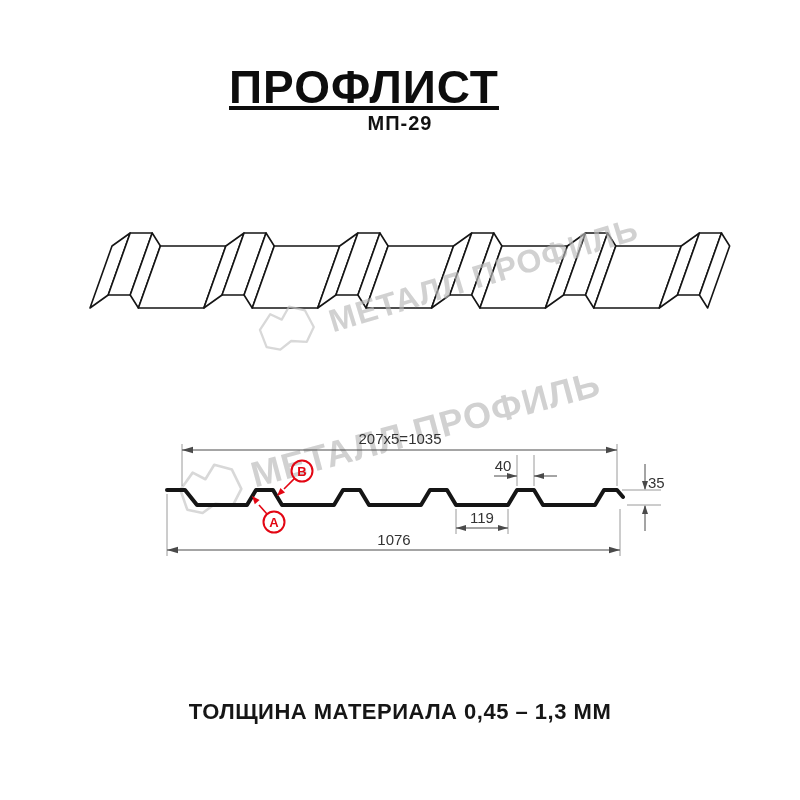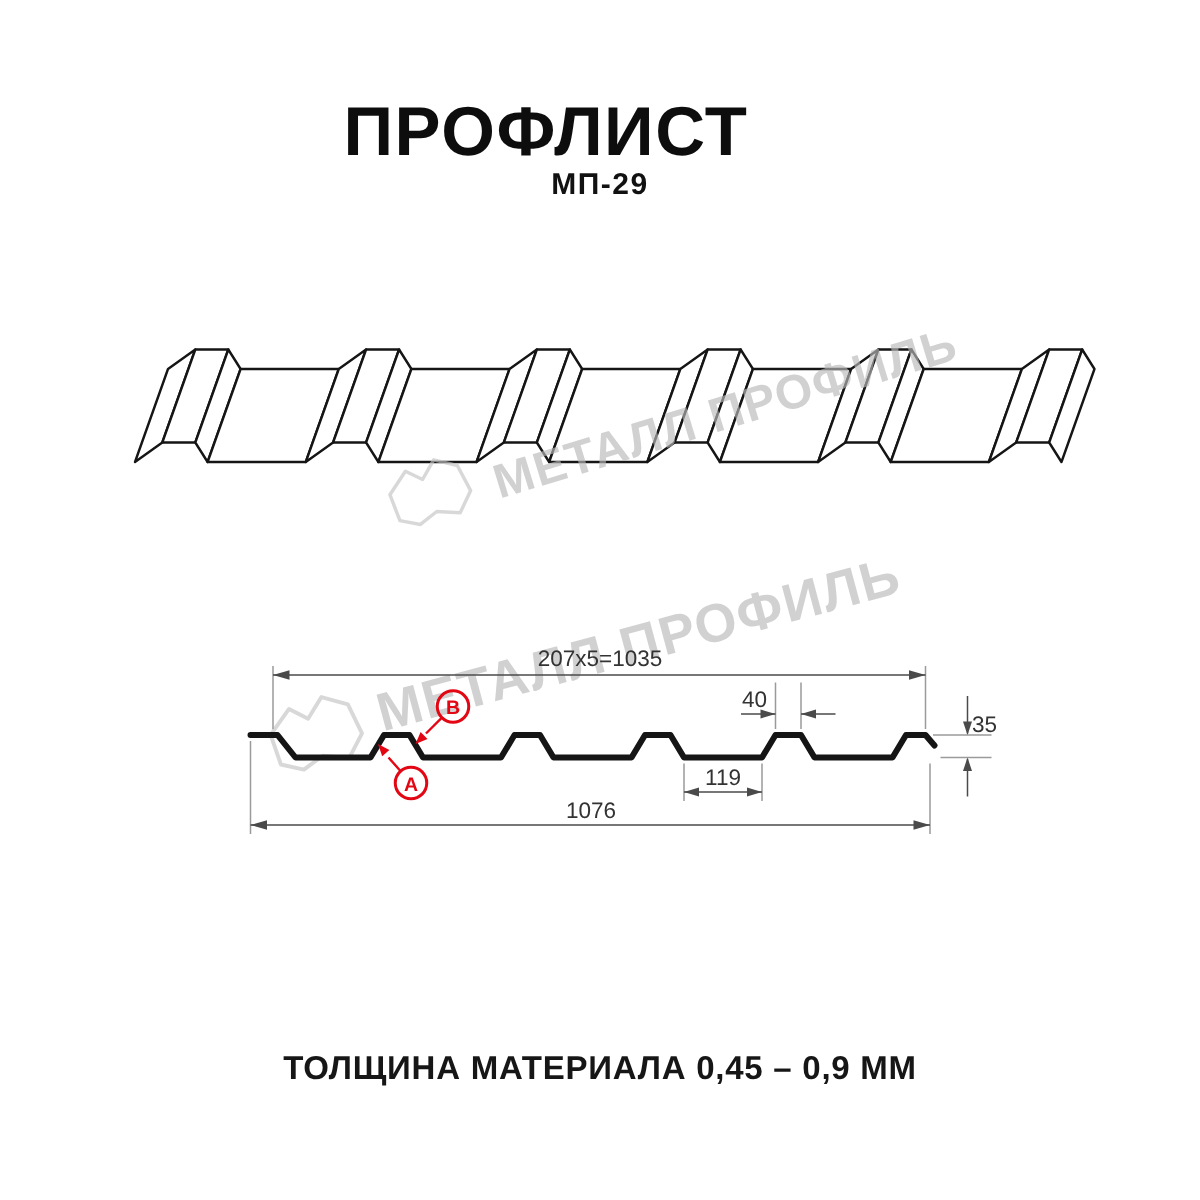--- a/index.html
+++ b/index.html
@@ -1,19 +1,19 @@
 <!DOCTYPE html>
 <html><head>
 <meta charset="utf-8">
 <style>
   html,body{margin:0;padding:0;background:#ffffff;}
   #page{position:relative;width:800px;height:800px;background:#fff;overflow:hidden;
         font-family:"Liberation Sans",sans-serif;}
   .title{position:absolute;top:60px;left:0;width:728px;text-align:center;
-         font-size:46px;font-weight:800;letter-spacing:1px;color:#0d0d0d;z-index:4;}
+         font-size:46px;font-weight:800;letter-spacing:1px;color:#0d0d0d;z-index:4;text-decoration:underline;}
   .subtitle{position:absolute;top:112px;left:0;width:800px;text-align:center;
          font-size:20px;font-weight:600;letter-spacing:1px;color:#111;z-index:4;}
   .footer{position:absolute;top:699px;left:0;width:800px;text-align:center;
          font-size:22px;font-weight:600;letter-spacing:0.5px;color:#161616;z-index:4;}
   svg.layer{position:absolute;left:0;top:0;width:800px;height:800px;}
   #sheet3d{z-index:1;}
   #cross2d{z-index:3;}
   .wm{position:absolute;z-index:2;opacity:0.65;pointer-events:none;}
   .wm-text{color:#b9b9b9;font-weight:700;white-space:nowrap;letter-spacing:1px;
            transform-origin:left center;}
@@ -138,14 +138,14 @@
     </g>
 
     <g>
       <circle cx="274" cy="522" r="10.5" fill="none" stroke="#e30613" stroke-width="2"></circle>
       <text class="red-letter" x="274" y="527" text-anchor="middle">A</text>
       <line x1="267" y1="514" x2="259" y2="505" stroke="#e30613" stroke-width="1.6"></line>
       <polygon points="252,496 259.6,500 254.8,504.2" fill="#e30613"></polygon>
     </g>
   </svg>
 
-  <div class="footer">ТОЛЩИНА МАТЕРИАЛА 0,45 – 0,9 ММ</div>
+  <div class="footer">ТОЛЩИНА МАТЕРИАЛА 0,45 – 1,3 ММ</div>
 </div>
 
 </body></html>

